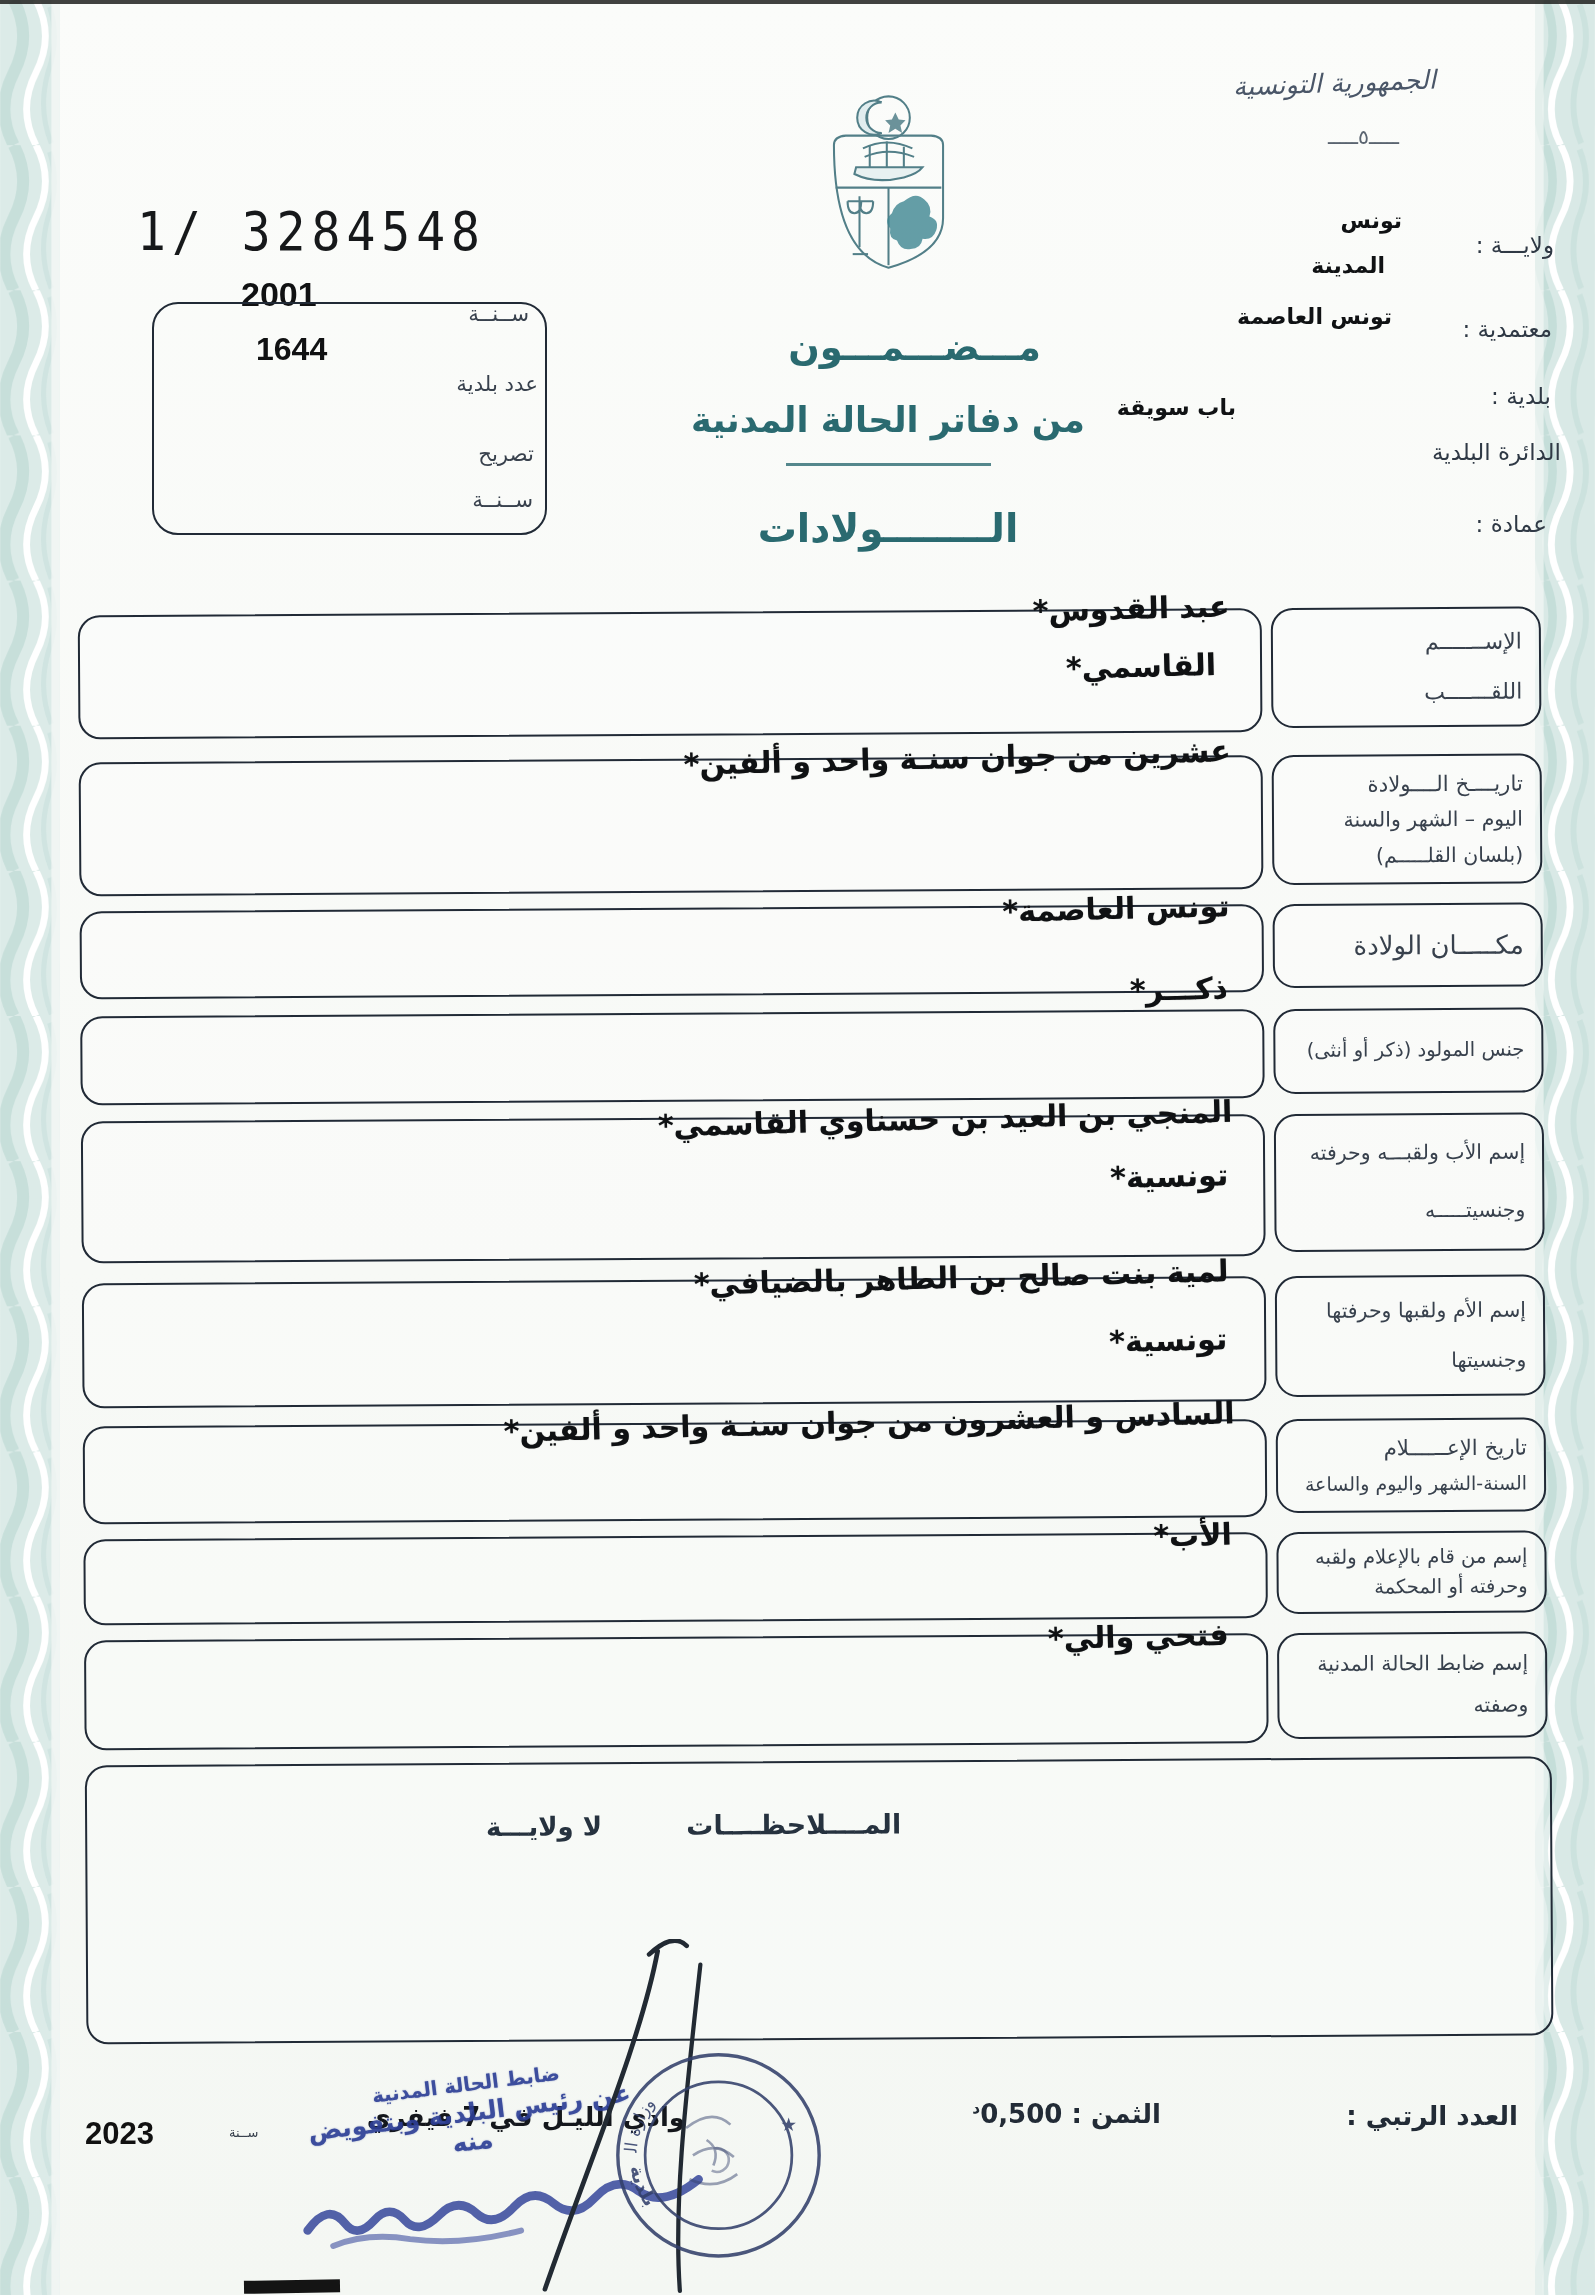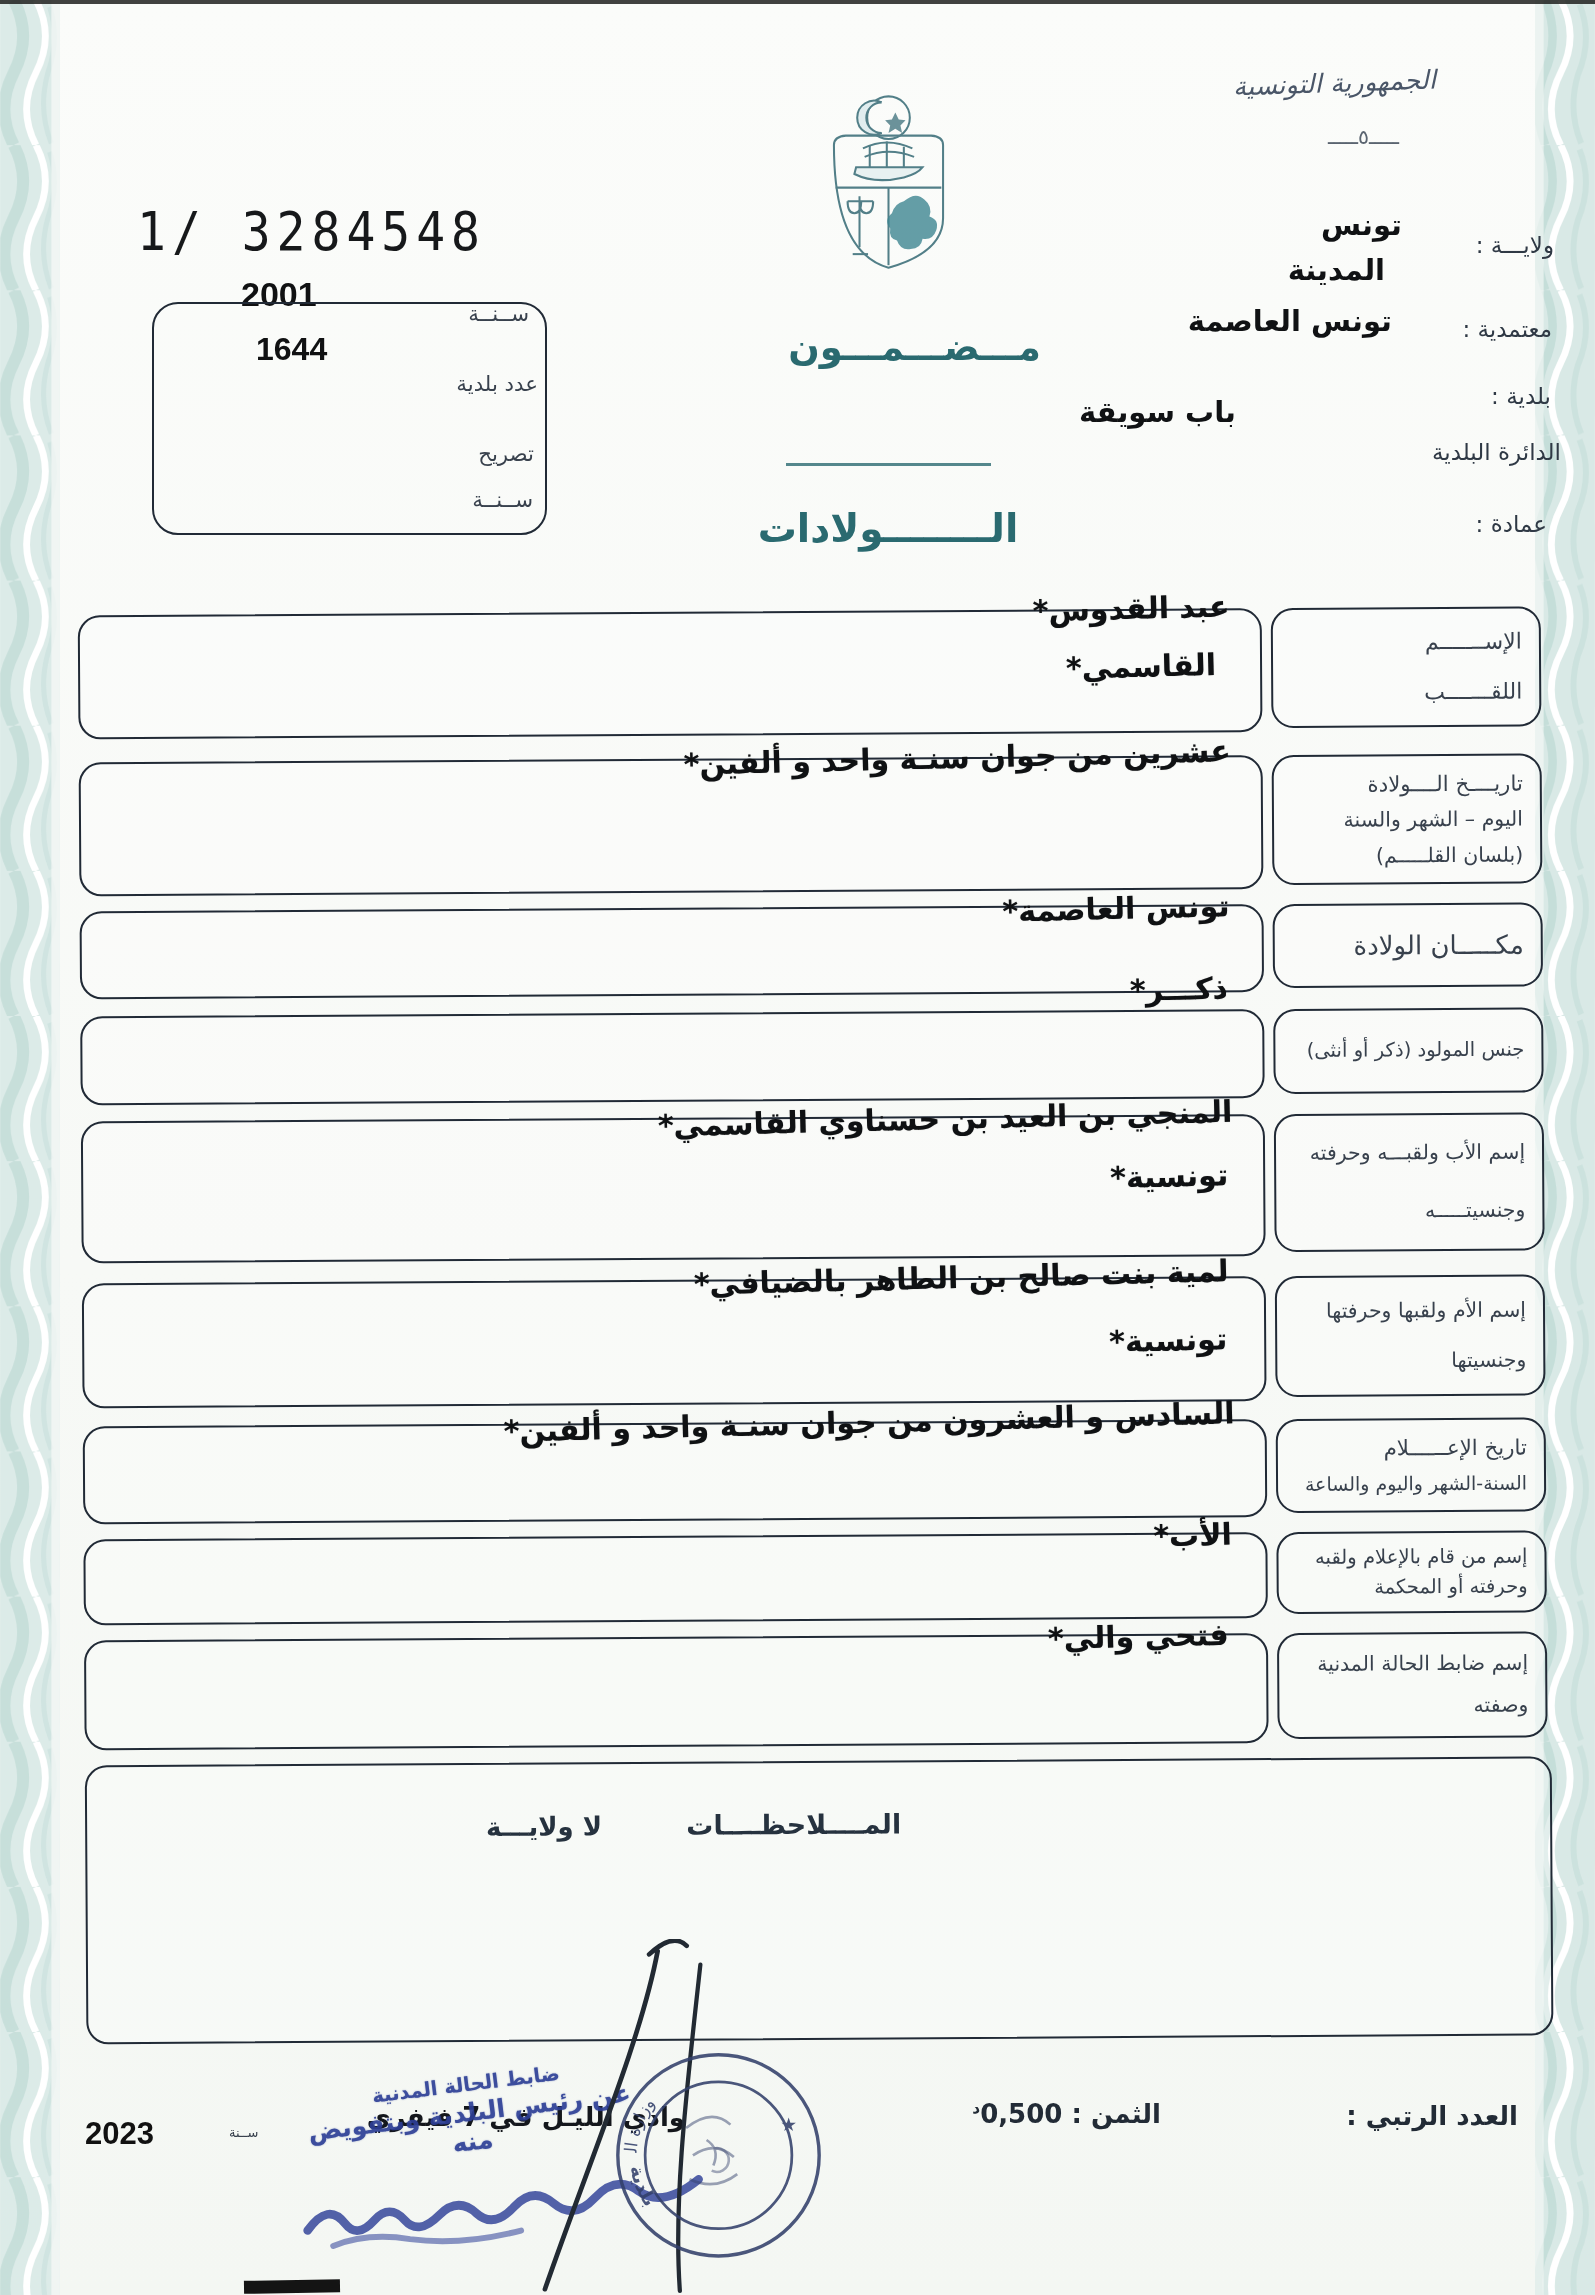--- a/index.html
+++ b/index.html
@@ -6,21 +6,21 @@
   #page{position:relative;width:1595px;height:2295px;margin:0 auto;overflow:hidden;
         background:linear-gradient(180deg,#fbfcfa 0%,#f7f9f6 55%,#f4f7f3 100%);
         font-family:"DejaVu Sans",sans-serif;direction:rtl;}
   .abs{position:absolute;}
   .lbl{color:#38414d;font-size:22px;text-align:right;line-height:1.55;}
   .val{color:#0f1113;font-weight:700;font-size:30px;white-space:nowrap;
        transform:rotate(-1.1deg);text-shadow:0 0 0.9px rgba(0,0,0,.35);}
   .box{border:2.6px solid #212a36;border-radius:22px;background:rgba(255,255,255,.25);}
   .teal{color:#2a6a70;}
   .hdr-lbl{color:#2f3945;font-size:23px;}
-  .hdr-val{color:#101214;font-weight:700;font-size:29px;white-space:nowrap;}
+  .hdr-val{color:#101214;font-weight:700;font-size:22px;white-space:nowrap;}
   .labelcol{display:flex;flex-direction:column;justify-content:space-around;
             padding:8.5px 17px 8.5px 8.5px;box-sizing:border-box;}
   .scan-tilt{transform:rotate(-0.35deg);transform-origin:50% 50%;}
   .stamp-blue{color:#2d3f96;font-weight:700;opacity:.92;text-shadow:0 0 1.7px rgba(45,63,150,.55);}
   .notice-box{border:2.6px solid #222b38;border-radius:20.5px;}
   .notice-text{color:#2a323e;font-size:17.5px;line-height:1.75;text-align:right;}
   .smalldash{color:#5a6470;}
 </style>
 </head>
 <body>
@@ -92,20 +92,21 @@
   <div class="abs hdr-val" style="right:193px;top:208px">تونس</div>
   <div class="abs hdr-val" style="right:210px;top:253px">المدينة</div>
   <div class="abs hdr-lbl" style="right:43px;top:316px">معتمدية :</div>
   <div class="abs hdr-val" style="right:203px;top:304px">تونس العاصمة</div>
   <div class="abs hdr-lbl" style="right:44px;top:383px">بلدية :</div>
   <div class="abs hdr-val" style="right:359px;top:395px">باب سويقة</div>
   <div class="abs hdr-lbl" style="right:34px;top:439px">الدائرة البلدية</div>
   <div class="abs hdr-lbl" style="right:48px;top:511px">عمادة :</div>
 
   <div class="abs teal" style="left:734px;top:326px;width:307px;text-align:right;font-size:37px;font-weight:700">مـــضـــمـــون</div>
+  <div class="abs teal" style="left:649px;top:400px;width:478px;text-align:center;font-size:35px;font-weight:700">من دفاتر الحالة المدنية</div>
   <div class="abs" style="left:786px;top:463px;width:205px;height:2.6px;background:#2a6a70;opacity:.8"></div>
   <div class="abs teal" style="left:717px;top:506px;width:342px;text-align:center;font-size:39px;font-weight:700">الــــــــولادات</div>
 
   <div class="scan-tilt abs" style="left:0;top:0;width:1595px;height:2295px">
 
     <div class="abs box" style="left:81px;top:611px;width:1180px;height:120px"></div>
     <div class="abs box labelcol" style="left:1274px;top:611px;width:270px;height:120px">
       <span class="lbl">الإســـــــم</span>
       <span class="lbl">اللقـــــــب</span>
     </div>

